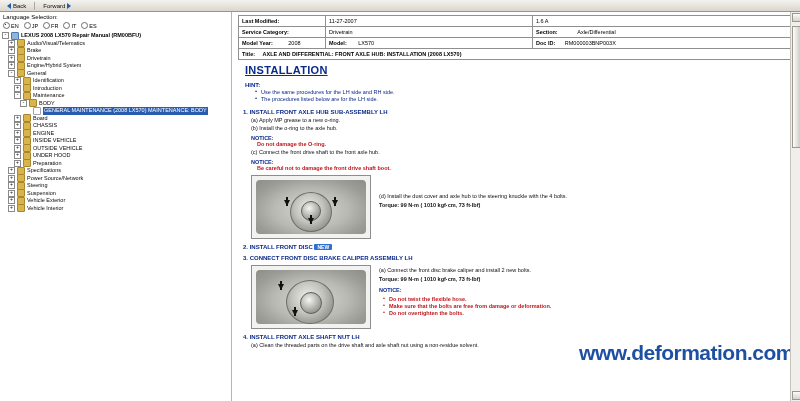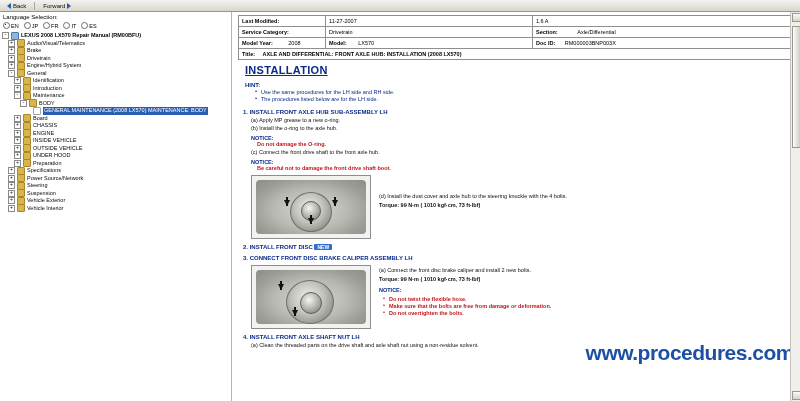--- a/index.html
+++ b/index.html
@@ -616,21 +616,21 @@
               <li>Make sure that the bolts are free from damage or deformation.</li>
               <li>Do not overtighten the bolts.</li>
             </ul>
         </div>
       </div>
 
       <div class="step">4. INSTALL FRONT AXLE SHAFT NUT LH</div>
       <div class="sub">(a) Clean the threaded parts on the drive shaft and axle shaft nut using a non-residue solvent.</div>
     </div>
 
-    <div class="watermark">www.procedures.com</div>
+    <div class="watermark">www.deformation.com</div>
 
     <div class="vscroll">
       <div class="up"></div>
       <div class="thumb"></div>
       <div class="dn"></div>
     </div>
   </div>
 </div>
 
 </body></html>

